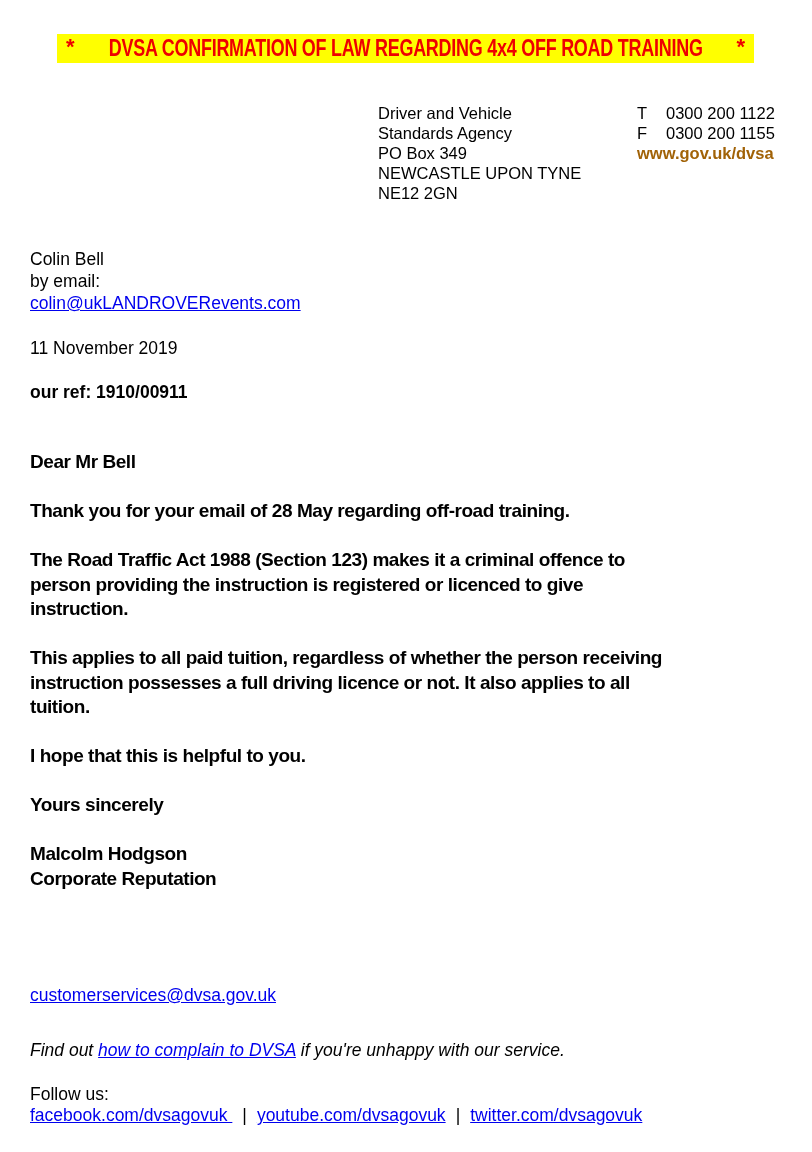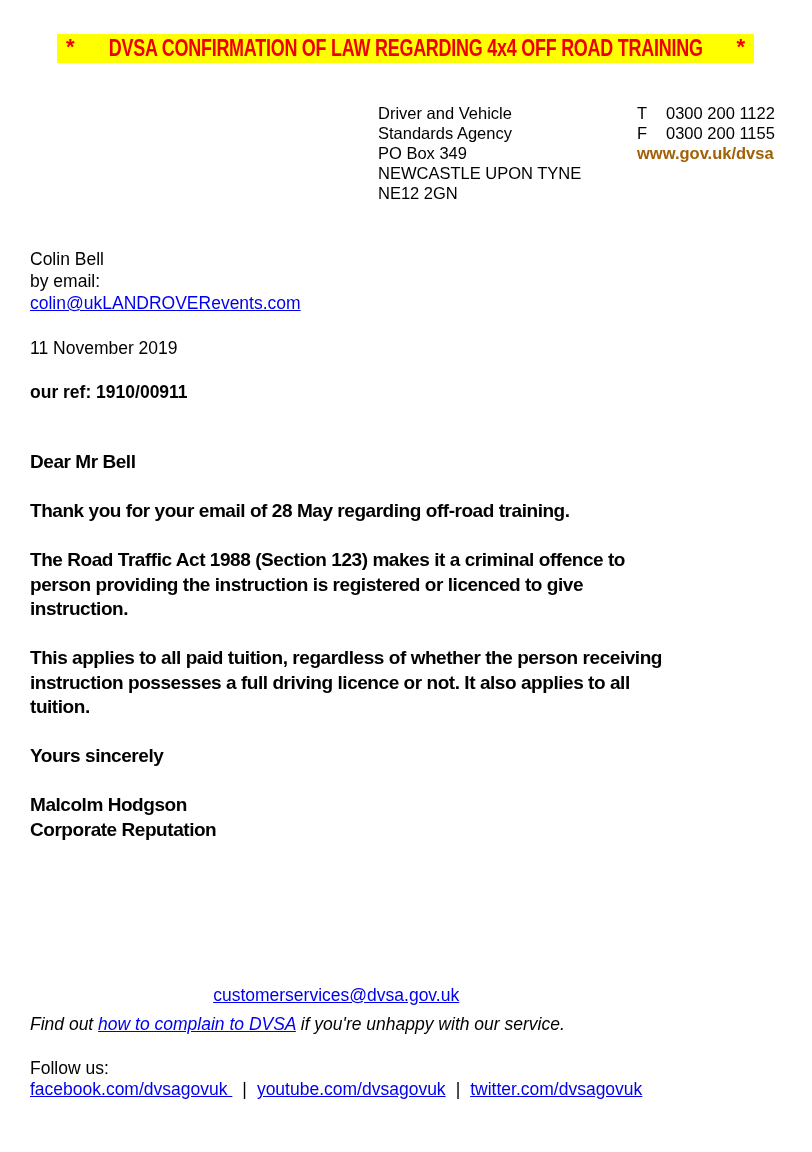--- a/index.html
+++ b/index.html
@@ -96,21 +96,21 @@
   .para:last-child { margin-bottom: 0; }
   .line { white-space: pre; }
 
   
   .footer {
     position: absolute;
     left: 30px; top: 985px;
     font-size: 17.5px;
     line-height: 21.5px;
   }
-  .footer-email-row { margin-bottom: 7px; text-align: center; }
+  .footer-email-row { margin-bottom: 33px; }
   .complain-row { margin-bottom: 22.5px; font-style: italic; }
   .social-row a { white-space: pre; }
   .social-sep {
     color: #000000;
     margin: 0 10px;
     text-decoration: none;
   }
 </style>
 </head>
 <body>
@@ -162,20 +162,23 @@
       <div class="line">The Road Traffic Act 1988 (Section 123) makes it a criminal offence to</div>
       <div class="line">person providing the instruction is registered or licenced to give</div>
       <div class="line">instruction.</div>
     </div>
     <div class="para">
       <div class="line">This applies to all paid tuition, regardless of whether the person receiving</div>
       <div class="line">instruction possesses a full driving licence or not. It also applies to all</div>
       <div class="line">tuition.</div>
     </div>
     <div class="para">
+      <div class="line">I hope that this is helpful to you.</div>
+    </div>
+    <div class="para">
       <div class="line">Yours sincerely</div>
     </div>
     <div class="para">
       <div class="line">Malcolm Hodgson</div>
       <div class="line">Corporate Reputation</div>
     </div>
   </div>
 
   <div class="footer">
     <div class="footer-email-row">

